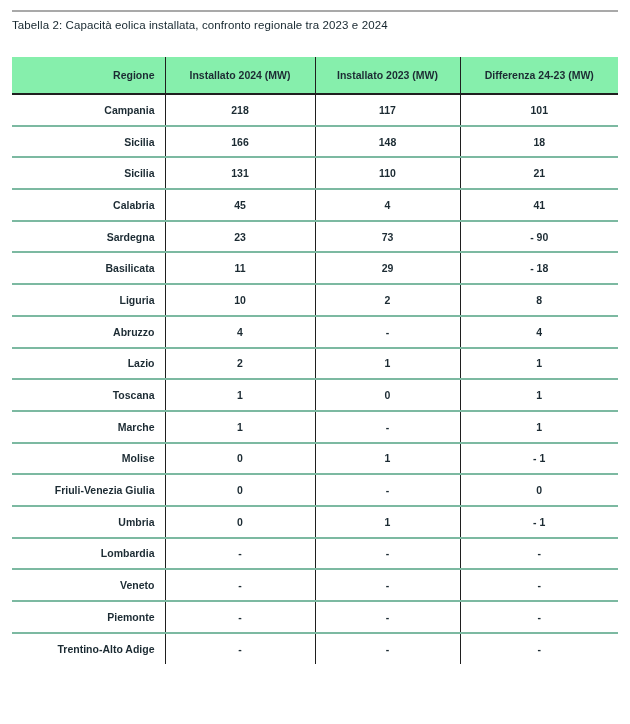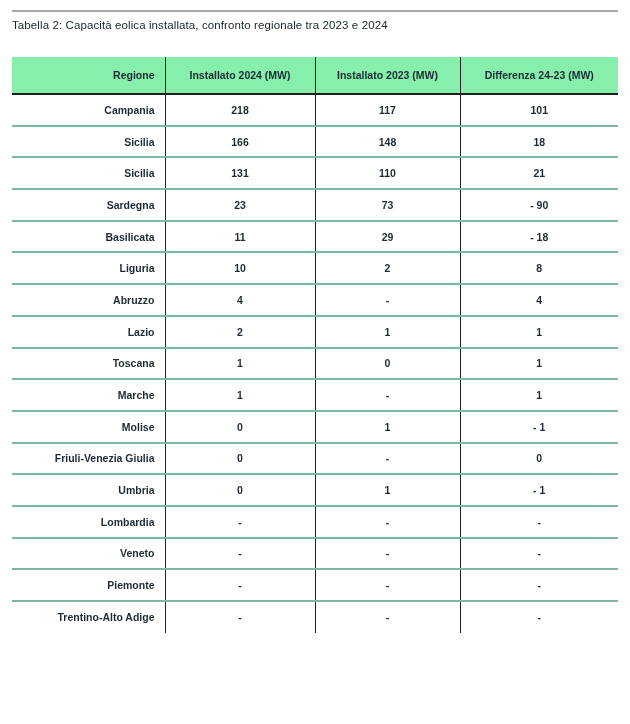--- a/index.html
+++ b/index.html
@@ -102,20 +102,26 @@
           <td class="c2">148</td>
           <td class="c3">18</td>
         </tr>
         <tr>
           <td class="c0">Sicilia</td>
           <td class="c1">131</td>
           <td class="c2">110</td>
           <td class="c3">21</td>
         </tr>
         <tr>
+          <td class="c0">Calabria</td>
+          <td class="c1">45</td>
+          <td class="c2">4</td>
+          <td class="c3">41</td>
+        </tr>
+        <tr>
           <td class="c0">Sardegna</td>
           <td class="c1">23</td>
           <td class="c2">73</td>
           <td class="c3">- 90</td>
         </tr>
         <tr>
           <td class="c0">Basilicata</td>
           <td class="c1">11</td>
           <td class="c2">29</td>
           <td class="c3">- 18</td>

